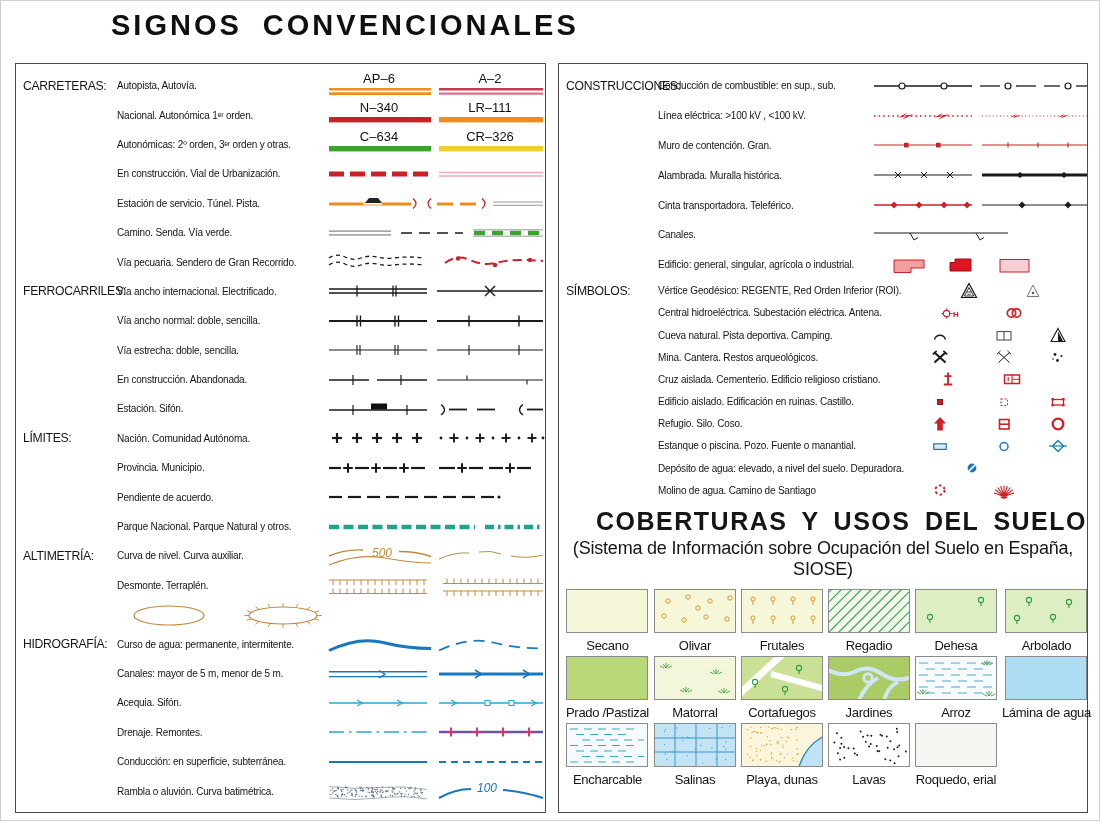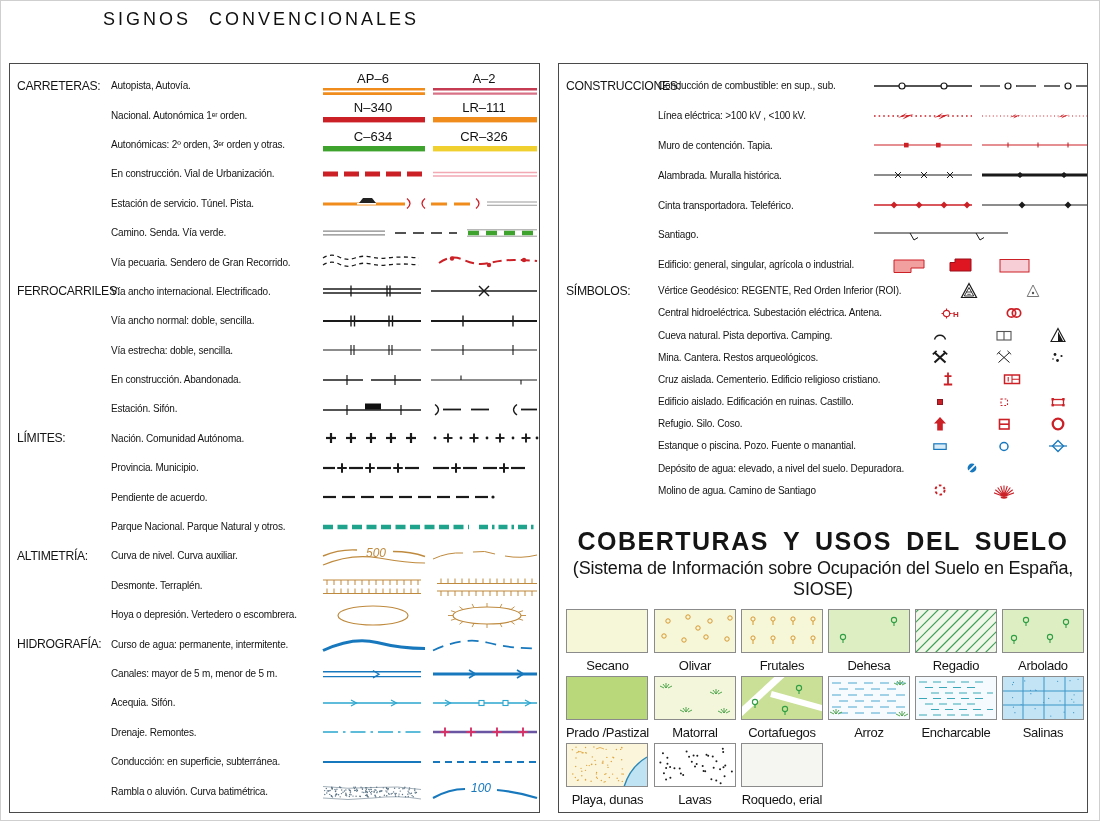--- a/index.html
+++ b/index.html
@@ -1,33 +1,33 @@
 <!DOCTYPE html>
 <html><head>
 <meta charset="utf-8">
 <style>
   html,body{margin:0;padding:0;background:#ffffff;}
   .sheet{position:relative;width:1100px;height:821px;background:#fff;border:1px solid #cfcfcf;
          box-sizing:border-box;font-family:"Liberation Sans",sans-serif;color:#151515;overflow:hidden;}
-  .main-title{position:absolute;left:102px;top:8px;font-size:18px;font-weight:normal;letter-spacing:3px;
+  .main-title{position:absolute;left:110px;top:8px;font-size:29px;font-weight:bold;letter-spacing:3px;
               word-spacing:10px;color:#101010;}
   .panel{position:absolute;top:62px;height:750px;border:1.5px solid #4a4a4a;background:#fff;box-sizing:border-box;}
-  .panel-left{left:8px;width:531px;padding-top:7px;}
+  .panel-left{left:14px;width:531px;padding-top:7px;}
   .panel-right{left:557px;width:530px;padding-top:7px;}
   .row{display:flex;align-items:center;}
   .row-l{height:29.4px;}
   .row-c{height:29.8px;}
   .row-s{height:22.2px;}
   .cat{width:94px;padding-left:7px;font-size:12.2px;white-space:nowrap;letter-spacing:-0.3px;flex:none;}
   .panel-right .cat{width:92px;}
   .desc{flex:1;font-size:10px;letter-spacing:-0.2px;white-space:nowrap;}
   .sym{width:218px;flex:none;display:flex;align-items:center;position:relative;height:100%;text-decoration:underline;}
   .panel-right .sym{width:215px;}
   .glyph-slot{position:absolute;top:50%;transform:translateY(-50%);width:20px;height:20px;}
-  .cob-title{text-align:center;font-size:25px;font-weight:bold;letter-spacing:1.5px;word-spacing:6px;margin-top:26px;}
+  .cob-title{text-align:right;font-size:25px;font-weight:bold;letter-spacing:1.5px;word-spacing:6px;margin-top:6px;}
   .cob-sub{text-align:center;font-size:18px;margin-top:2px;letter-spacing:-0.2px;}
   .cob-grid{display:grid;grid-template-columns:repeat(6,1fr);column-gap:5px;row-gap:3px;padding:0 7px;margin-top:9px;}
   .cob-cell{display:flex;flex-direction:column;align-items:center;}
   .cob-label{font-size:13px;margin-top:1px;white-space:nowrap;letter-spacing:-0.3px;}
 </style>
 </head>
 <body>
 
 <div class="sheet">
   <div class="main-title">SIGNOS  CONVENCIONALES</div>
@@ -372,21 +372,20 @@
             <line x1="183" y1="19" x2="183" y2="24" stroke="#bf8a3e" stroke-width="1"></line>
             <line x1="190" y1="19" x2="190" y2="24" stroke="#bf8a3e" stroke-width="1"></line>
             <line x1="197" y1="19" x2="197" y2="24" stroke="#bf8a3e" stroke-width="1"></line>
             <line x1="204" y1="19" x2="204" y2="24" stroke="#bf8a3e" stroke-width="1"></line>
             <line x1="211" y1="19" x2="211" y2="24" stroke="#bf8a3e" stroke-width="1"></line>
           </svg>
         </span>
       </div>
       <div class="row row-l">
         <span class="cat"></span>
-        <span class="desc">Hoya o depresión. Vertedero o escombrera.</span>
         <span class="sym">
           <svg xmlns="http://www.w3.org/2000/svg" width="218" height="26" viewBox="0 0 218 26">
             <ellipse cx="52" cy="13.5" rx="35" ry="9.5" fill="none" stroke="#bf8a3e" stroke-width="1.2"></ellipse>
             <ellipse cx="166" cy="13.5" rx="34" ry="8.5" fill="none" stroke="#bf8a3e" stroke-width="1.2"></ellipse>
             <line x1="200" y1="13.5" x2="205" y2="13.5" stroke="#bf8a3e" stroke-width="0.9"></line>
             <line x1="197.41190410538374" y1="16.752809175103263" x2="202.0313017679402" y2="18.28354290456362" stroke="#bf8a3e" stroke-width="0.9"></line>
             <line x1="190.0416305603426" y1="19.510407640085653" x2="193.57716446627535" y2="22.338834764831844" stroke="#bf8a3e" stroke-width="0.9"></line>
             <line x1="179.01123670041306" y1="21.352976026345935" x2="180.9246538622385" y2="25.048494156391087" stroke="#bf8a3e" stroke-width="0.9"></line>
             <line x1="166" y1="22" x2="166" y2="26" stroke="#bf8a3e" stroke-width="0.9"></line>
             <line x1="152.98876329958694" y1="21.352976026345935" x2="151.0753461377615" y2="25.048494156391087" stroke="#bf8a3e" stroke-width="0.9"></line>
@@ -660,21 +659,21 @@
               <path transform="translate(26,12) scale(1.3)" d="M0,2.2 L7,-1.8 L4.6,0.6 L12,-0.6 L3.4,3.4 L6.2,0.8 Z" fill="#cc2027"></path>
               <path transform="translate(62,12) scale(1.3)" d="M0,2.2 L7,-1.8 L4.6,0.6 L12,-0.6 L3.4,3.4 L6.2,0.8 Z" fill="#cc2027"></path>
               <line x1="110" y1="13" x2="216" y2="13" stroke="#cc2027" stroke-width="1" stroke-dasharray="1,2.6"></line>
               <path transform="translate(138,12.4) scale(0.9)" d="M0,2.2 L7,-1.8 L4.6,0.6 L12,-0.6 L3.4,3.4 L6.2,0.8 Z" fill="#cc2027"></path>
               <path transform="translate(186,12.4) scale(0.9)" d="M0,2.2 L7,-1.8 L4.6,0.6 L12,-0.6 L3.4,3.4 L6.2,0.8 Z" fill="#cc2027"></path>
             </svg>
           </span>
         </div>
         <div class="row row-c">
           <span class="cat"></span>
-          <span class="desc">Muro de contención. Tapia.</span>
+          <span class="desc">Muro de contención. Gran.</span>
           <span class="sym">
             <svg xmlns="http://www.w3.org/2000/svg" width="215" height="26" viewBox="0 0 215 26">
               <line x1="2" y1="13" x2="100" y2="13" stroke="#cc2027" stroke-width="1.1"></line>
               <rect x="32" y="10.8" width="4.6" height="4.6" fill="#cc2027"></rect>
               <rect x="64" y="10.8" width="4.6" height="4.6" fill="#cc2027"></rect>
               <line x1="110" y1="13" x2="216" y2="13" stroke="#cc2027" stroke-width="1.1"></line>
               <line x1="136" y1="10.5" x2="136" y2="15.5" stroke="#cc2027" stroke-width="1.1"></line>
               <line x1="166" y1="10.5" x2="166" y2="15.5" stroke="#cc2027" stroke-width="1.1"></line>
               <line x1="196" y1="10.5" x2="196" y2="15.5" stroke="#cc2027" stroke-width="1.1"></line>
             </svg>
@@ -708,21 +707,21 @@
               <path d="M72,9.6 l3.4,3.4 -3.4,3.4 -3.4,-3.4 z" fill="#cc2027"></path>
               <path d="M95,9.6 l3.4,3.4 -3.4,3.4 -3.4,-3.4 z" fill="#cc2027"></path>
               <line x1="110" y1="13" x2="216" y2="13" stroke="#1a1a1a" stroke-width="1"></line>
               <path d="M150,9.6 l3.4,3.4 -3.4,3.4 -3.4,-3.4 z" fill="#1a1a1a"></path>
               <path d="M196,9.6 l3.4,3.4 -3.4,3.4 -3.4,-3.4 z" fill="#1a1a1a"></path>
             </svg>
           </span>
         </div>
         <div class="row row-c">
           <span class="cat"></span>
-          <span class="desc">Santiago.</span>
+          <span class="desc">Canales.</span>
           <span class="sym">
             <svg xmlns="http://www.w3.org/2000/svg" width="215" height="26" viewBox="0 0 215 26">
               <line x1="2" y1="11" x2="136" y2="11" stroke="#1a1a1a" stroke-width="1.1"></line>
               <path d="M38,11 l4,7 l4,-2.5 M104,11 l4,7 l4,-2.5" stroke="#1a1a1a" stroke-width="1" fill="none"></path>
             </svg>
           </span>
         </div>
         <div class="row row-c">
           <span class="cat"></span>
           <span class="desc">Edificio: general, singular, agrícola o industrial.</span>
@@ -928,30 +927,20 @@
               <circle cx="12" cy="29" r="2.1" fill="none" stroke="#d8992f" stroke-width="1"></circle>
               <line x1="12" y1="31.1" x2="12" y2="35" stroke="#d8992f" stroke-width="1"></line>
               <circle cx="32" cy="29" r="2.1" fill="none" stroke="#d8992f" stroke-width="1"></circle>
               <line x1="32" y1="31.1" x2="32" y2="35" stroke="#d8992f" stroke-width="1"></line>
               <circle cx="52" cy="29" r="2.1" fill="none" stroke="#d8992f" stroke-width="1"></circle>
               <line x1="52" y1="31.1" x2="52" y2="35" stroke="#d8992f" stroke-width="1"></line>
               <circle cx="72" cy="29" r="2.1" fill="none" stroke="#d8992f" stroke-width="1"></circle>
               <line x1="72" y1="31.1" x2="72" y2="35" stroke="#d8992f" stroke-width="1"></line>
             </svg></span>
           <div class="cob-label">Frutales</div>
-        </div>
-        <div class="cob-cell">
-          <span><svg xmlns="http://www.w3.org/2000/svg" width="82" height="44" viewBox="0 0 82 44">
-              <rect x="0.5" y="0.5" width="81" height="43" fill="#ddeec2" stroke="#8b8b8b" stroke-width="1"></rect>
-              <circle cx="66" cy="11" r="2.6" fill="none" stroke="#2f9e44" stroke-width="1.1"></circle>
-              <line x1="66" y1="13.6" x2="66" y2="17" stroke="#2f9e44" stroke-width="1.1"></line>
-              <circle cx="15" cy="28" r="2.6" fill="none" stroke="#2f9e44" stroke-width="1.1"></circle>
-              <line x1="15" y1="30.6" x2="15" y2="34" stroke="#2f9e44" stroke-width="1.1"></line>
-            </svg></span>
-          <div class="cob-label">Dehesa</div>
         </div>
         <div class="cob-cell">
           <span><svg xmlns="http://www.w3.org/2000/svg" width="82" height="44" viewBox="0 0 82 44">
               <rect x="0.5" y="0.5" width="81" height="43" fill="#f1f7e9" stroke="#8b8b8b" stroke-width="1"></rect>
               <g clip-path="url(#cpR)">
                 <clipPath id="cpR">
                   <rect x="1" y="1" width="80" height="42"></rect>
                 </clipPath>
                 <line x1="-40" y1="44" x2="4" y2="0" stroke="#3d9e55" stroke-width="1.2"></line>
                 <line x1="-30" y1="44" x2="14" y2="0" stroke="#3d9e55" stroke-width="1.2"></line>
@@ -966,20 +955,30 @@
                 <line x1="60" y1="44" x2="104" y2="0" stroke="#3d9e55" stroke-width="1.2"></line>
                 <line x1="70" y1="44" x2="114" y2="0" stroke="#3d9e55" stroke-width="1.2"></line>
                 <line x1="80" y1="44" x2="124" y2="0" stroke="#3d9e55" stroke-width="1.2"></line>
               </g>
             </svg></span>
           <div class="cob-label">Regadio</div>
         </div>
         <div class="cob-cell">
           <span><svg xmlns="http://www.w3.org/2000/svg" width="82" height="44" viewBox="0 0 82 44">
               <rect x="0.5" y="0.5" width="81" height="43" fill="#ddeec2" stroke="#8b8b8b" stroke-width="1"></rect>
+              <circle cx="66" cy="11" r="2.6" fill="none" stroke="#2f9e44" stroke-width="1.1"></circle>
+              <line x1="66" y1="13.6" x2="66" y2="17" stroke="#2f9e44" stroke-width="1.1"></line>
+              <circle cx="15" cy="28" r="2.6" fill="none" stroke="#2f9e44" stroke-width="1.1"></circle>
+              <line x1="15" y1="30.6" x2="15" y2="34" stroke="#2f9e44" stroke-width="1.1"></line>
+            </svg></span>
+          <div class="cob-label">Dehesa</div>
+        </div>
+        <div class="cob-cell">
+          <span><svg xmlns="http://www.w3.org/2000/svg" width="82" height="44" viewBox="0 0 82 44">
+              <rect x="0.5" y="0.5" width="81" height="43" fill="#ddeec2" stroke="#8b8b8b" stroke-width="1"></rect>
               <circle cx="24" cy="11" r="2.6" fill="none" stroke="#2f9e44" stroke-width="1.1"></circle>
               <line x1="24" y1="13.6" x2="24" y2="17" stroke="#2f9e44" stroke-width="1.1"></line>
               <circle cx="64" cy="13" r="2.6" fill="none" stroke="#2f9e44" stroke-width="1.1"></circle>
               <line x1="64" y1="15.6" x2="64" y2="19" stroke="#2f9e44" stroke-width="1.1"></line>
               <circle cx="12" cy="29" r="2.6" fill="none" stroke="#2f9e44" stroke-width="1.1"></circle>
               <line x1="12" y1="31.6" x2="12" y2="35" stroke="#2f9e44" stroke-width="1.1"></line>
               <circle cx="48" cy="28" r="2.6" fill="none" stroke="#2f9e44" stroke-width="1.1"></circle>
               <line x1="48" y1="30.6" x2="48" y2="34" stroke="#2f9e44" stroke-width="1.1"></line>
             </svg></span>
           <div class="cob-label">Arbolado</div>
@@ -1014,32 +1013,52 @@
                 <circle cx="14" cy="26" r="2.6" fill="none" stroke="#2f9e44" stroke-width="1.1"></circle>
                 <line x1="14" y1="28.6" x2="14" y2="32" stroke="#2f9e44" stroke-width="1.1"></line>
                 <circle cx="44" cy="33" r="2.6" fill="none" stroke="#2f9e44" stroke-width="1.1"></circle>
                 <line x1="44" y1="35.6" x2="44" y2="39" stroke="#2f9e44" stroke-width="1.1"></line>
               </g>
             </svg></span>
           <div class="cob-label">Cortafuegos</div>
         </div>
         <div class="cob-cell">
           <span><svg xmlns="http://www.w3.org/2000/svg" width="82" height="44" viewBox="0 0 82 44">
+              <rect x="0.5" y="0.5" width="81" height="43" fill="#aacb66" stroke="#8b8b8b" stroke-width="1"></rect>
+              <g clip-path="url(#cpJ)">
+                <clipPath id="cpJ">
+                  <rect x="1" y="1" width="80" height="42"></rect>
+                </clipPath>
+                <path d="M-4,12 q18,10 30,4 q14,-8 28,2 q14,10 32,2" stroke="#cfe7f3" stroke-width="4" fill="none"></path>
+                <path d="M30,46 q8,-18 20,-24 M56,46 q2,-14 14,-20" stroke="#cfe7f3" stroke-width="4" fill="none"></path>
+                <circle cx="40" cy="22" r="4.2" fill="none" stroke="#cfe7f3" stroke-width="3"></circle>
+              </g>
+            </svg></span>
+          <div class="cob-label">Jardines</div>
+        </div>
+        <div class="cob-cell">
+          <span><svg xmlns="http://www.w3.org/2000/svg" width="82" height="44" viewBox="0 0 82 44">
               <rect x="0.5" y="0.5" width="81" height="43" fill="#f7fbfd" stroke="#8b8b8b" stroke-width="1"></rect>
               <line x1="4" y1="7" x2="78" y2="7" stroke="#4aa8cf" stroke-width="1.1" stroke-dasharray="9,7"></line>
               <line x1="11" y1="13" x2="72" y2="13" stroke="#4aa8cf" stroke-width="1.1" stroke-dasharray="9,7"></line>
               <line x1="4" y1="19" x2="78" y2="19" stroke="#4aa8cf" stroke-width="1.1" stroke-dasharray="9,7"></line>
               <line x1="11" y1="25" x2="72" y2="25" stroke="#4aa8cf" stroke-width="1.1" stroke-dasharray="9,7"></line>
               <line x1="4" y1="31" x2="78" y2="31" stroke="#4aa8cf" stroke-width="1.1" stroke-dasharray="9,7"></line>
               <line x1="11" y1="37" x2="72" y2="37" stroke="#4aa8cf" stroke-width="1.1" stroke-dasharray="9,7"></line>
               <path d="M72,9 l-3,-4 M72,9 l0,-5 M72,9 l3,-4 M70,9 l-4,-2 M74,9 l4,-2" stroke="#3f9e3f" stroke-width="0.9" fill="none"></path>
               <path d="M8,38 l-3,-4 M8,38 l0,-5 M8,38 l3,-4 M6,38 l-4,-2 M10,38 l4,-2" stroke="#3f9e3f" stroke-width="0.9" fill="none"></path>
               <path d="M74,40 l-3,-4 M74,40 l0,-5 M74,40 l3,-4 M72,40 l-4,-2 M76,40 l4,-2" stroke="#3f9e3f" stroke-width="0.9" fill="none"></path>
             </svg></span>
           <div class="cob-label">Arroz</div>
+        </div>
+        <div class="cob-cell">
+          <span><svg xmlns="http://www.w3.org/2000/svg" width="82" height="44" viewBox="0 0 82 44">
+              <rect x="0.5" y="0.5" width="81" height="43" fill="#aedcf2" stroke="#8b8b8b" stroke-width="1"></rect>
+            </svg></span>
+          <div class="cob-label">Lámina de agua</div>
         </div>
         <div class="cob-cell">
           <span><svg xmlns="http://www.w3.org/2000/svg" width="82" height="44" viewBox="0 0 82 44">
               <rect x="0.5" y="0.5" width="81" height="43" fill="#f4fafd" stroke="#8b8b8b" stroke-width="1"></rect>
               <line x1="4" y1="6" x2="72" y2="6" stroke="#3aa8b8" stroke-width="1.1" stroke-dasharray="8,6"></line>
               <line x1="10" y1="11.5" x2="66" y2="11.5" stroke="#3aa8b8" stroke-width="1.1" stroke-dasharray="8,6"></line>
               <line x1="16" y1="17" x2="78" y2="17" stroke="#3aa8b8" stroke-width="1.1" stroke-dasharray="8,6"></line>
               <line x1="4" y1="22.5" x2="72" y2="22.5" stroke="#3aa8b8" stroke-width="1.1" stroke-dasharray="8,6"></line>
               <line x1="10" y1="28" x2="66" y2="28" stroke="#3aa8b8" stroke-width="1.1" stroke-dasharray="8,6"></line>
               <line x1="16" y1="33.5" x2="78" y2="33.5" stroke="#3aa8b8" stroke-width="1.1" stroke-dasharray="8,6"></line>

